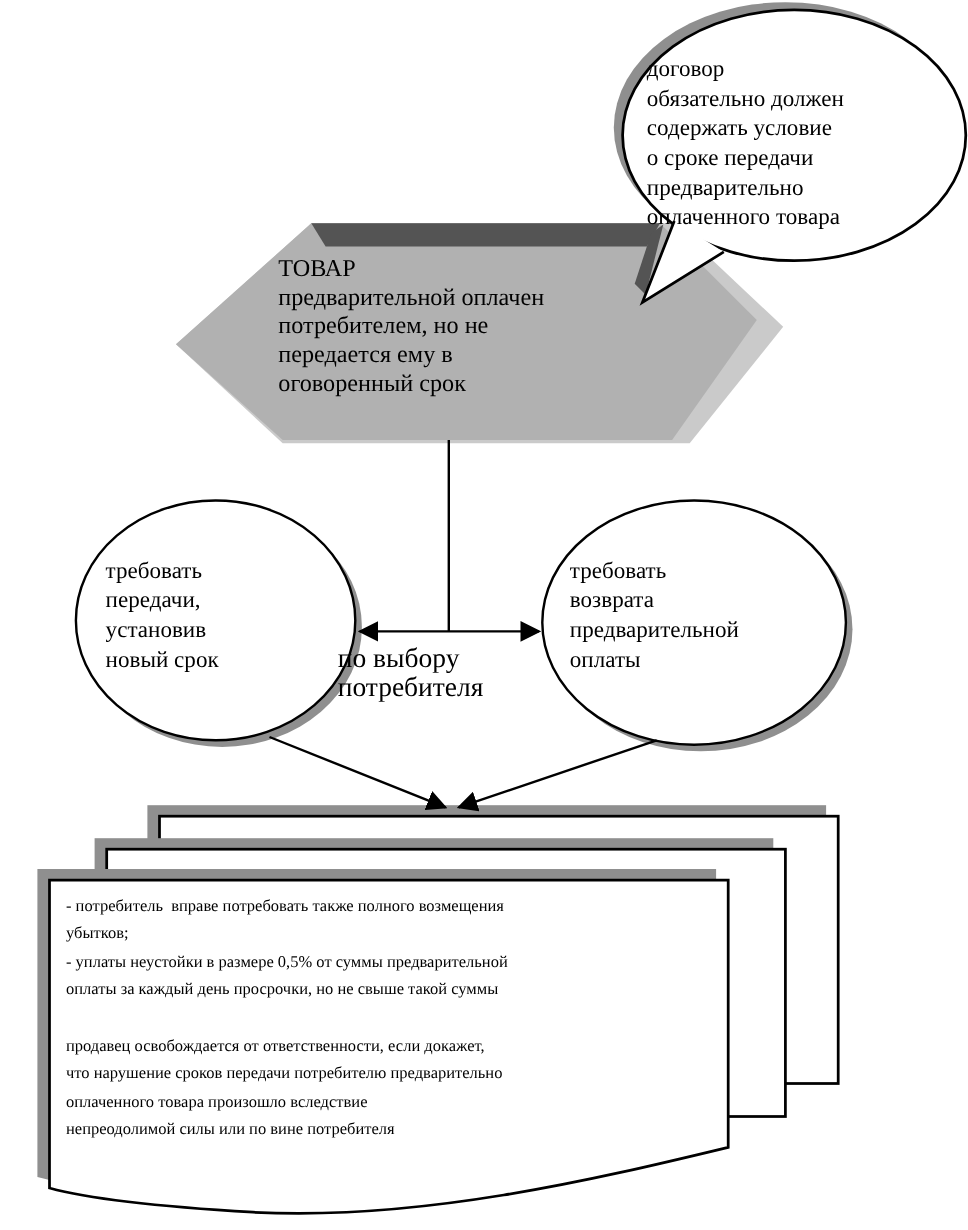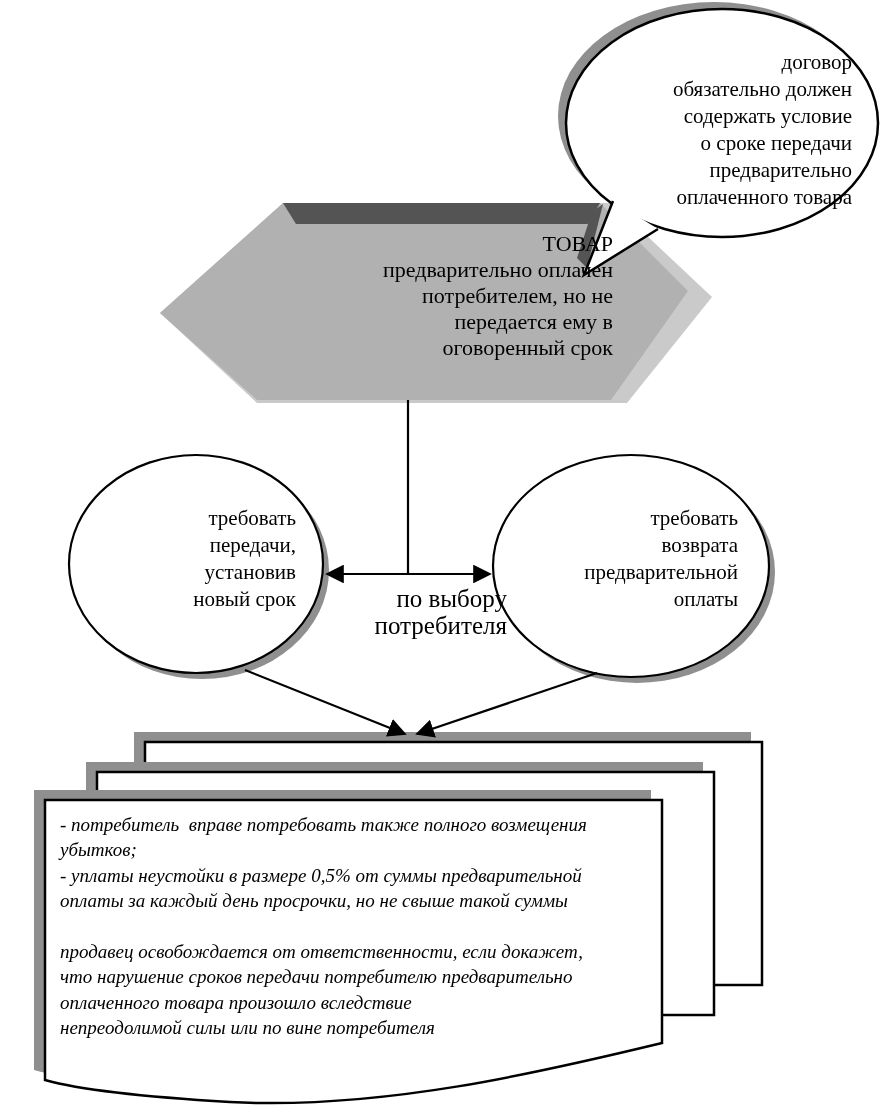--- a/index.html
+++ b/index.html
@@ -8,30 +8,30 @@
     width:880px; height:1118px;
     background:#ffffff;
     overflow:hidden;
     font-family:"Liberation Serif", serif;
   }
   svg.layer { position:absolute; left:0; top:0; width:880px; height:1118px; }
   .txt {
     position:absolute;
     color:#000;
     white-space:pre-wrap;
-    text-align:right;
+    text-align:left;
     font-family:"Liberation Serif", serif;
     line-height:1.22;
   }
   .bubble-text   { left:588px; top:49px;  width:264px; font-size:21px; line-height:27px; }
   .hexagon-text  { left:253px; top:231px; width:360px; font-size:22px; line-height:26px; }
   .left-ellipse-text  { left:96px;  top:505px; width:200px; font-size:21px; line-height:27px; }
   .right-ellipse-text { left:518px; top:505px; width:220px; font-size:21px; line-height:27px; }
   .choice-text   { left:307px; top:585px; width:200px; font-size:25px; line-height:27px; }
-  .doc-text      { left:60px;  top:812px; width:588px; font-size:19px; line-height:25.4px; text-align:left;font-style:italic; }
+  .doc-text      { left:60px;  top:812px; width:588px; font-size:15px; line-height:25.4px; text-align:left; }
 </style>
 </head>
 <body>
 
 <div class="canvas">
 
   <svg class="layer" viewBox="0 0 880 1118">
     <defs>
       <marker id="arw" viewBox="0 0 10 10" refX="9" refY="5" markerWidth="8.5" markerHeight="8.5" orient="auto-start-reverse">
         <path d="M0,0 L10,5 L0,10 z" fill="#000"></path>
@@ -80,21 +80,21 @@
   </svg>
 
   <div class="txt bubble-text">договор
 обязательно должен
 содержать условие
 о сроке передачи
 предварительно
 оплаченного товара</div>
 
   <div class="txt hexagon-text">ТОВАР
-предварительно оплачен
+предварительной оплачен
 потребителем, но не
 передается ему в
 оговоренный срок</div>
 
   <div class="txt left-ellipse-text">требовать
 передачи,
 установив
 новый срок</div>
 
   <div class="txt right-ellipse-text">требовать

